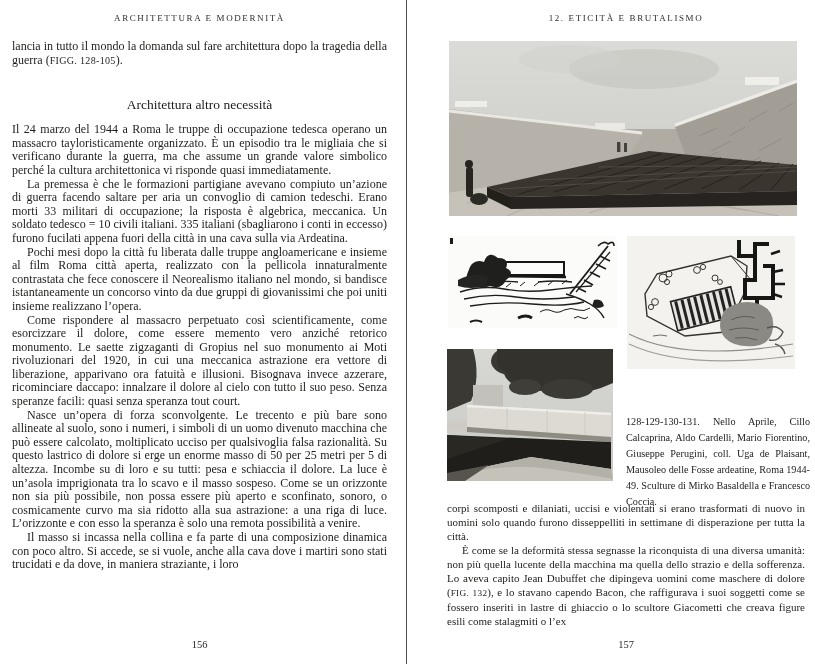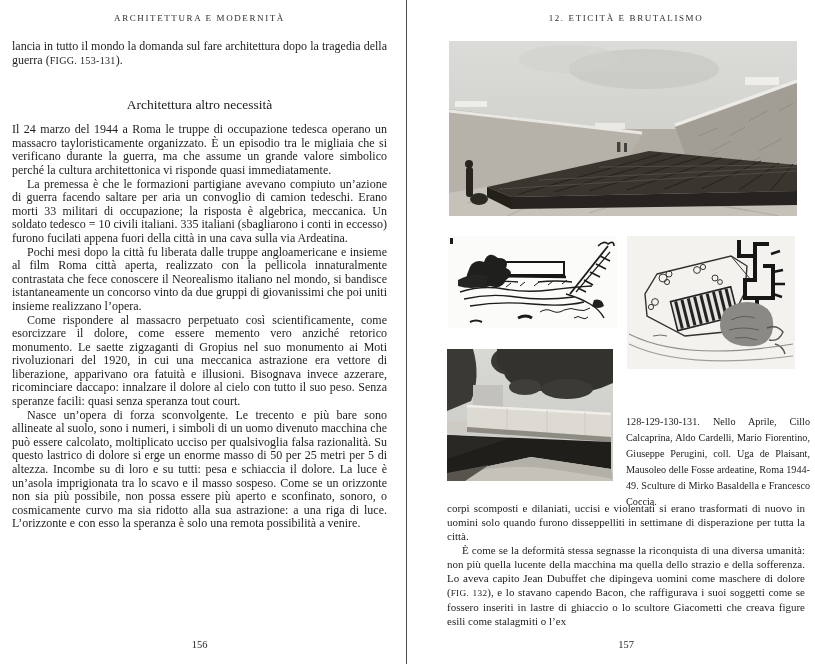--- a/index.html
+++ b/index.html
@@ -90,29 +90,30 @@
 </style>
 </head>
 <body>
 
 <div id="spread">
 
   <div class="page" id="page-left">
     <div class="running-head">ARCHITETTURA E MODERNITÀ</div>
 
     <div class="text-col" id="left-text">
-      <p><span>lancia in tutto il mondo la domanda sul fare architettura dopo la tragedia della guerra (</span><span class="sc-ref">FIGG. 153-131</span><span>).</span></p>
+      <p><span>lancia in tutto il mondo la domanda sul fare architettura dopo la tragedia della guerra (</span><span class="sc-ref">FIGG. 128-105</span><span>).</span></p>
 
       <h2 class="section-heading">Architettura altro necessità</h2>
 
       <p>Il 24 marzo del 1944 a Roma le truppe di occupazione tedesca operano un massacro tayloristicamente organizzato. È un episodio tra le migliaia che si verificano durante la guerra, ma che assume un grande valore simbolico perché la cultura architettonica vi risponde quasi immediatamente.</p>
       <p class="indent">La premessa è che le formazioni partigiane avevano compiuto un’azione di guerra facendo saltare per aria un convoglio di camion tedeschi. Erano morti 33 militari di occupazione; la risposta è algebrica, meccanica. Un soldato tedesco = 10 civili italiani. 335 italiani (sbagliarono i conti in eccesso) furono fucilati appena fuori della città in una cava sulla via Ardeatina.</p>
       <p class="indent"><span>Pochi mesi dopo la città fu liberata dalle truppe angloamericane e insieme al film </span><span class="ital">Roma città aperta</span><span>, realizzato con la pellicola innaturalmente contrastata che fece conoscere il Neorealismo italiano nel mondo, si bandisce istantaneamente un concorso vinto da due gruppi di giovanissimi che poi uniti insieme realizzano l’opera.</span></p>
       <p class="indent"><span>Come rispondere al massacro perpetuato così scientificamente, come esorcizzare il dolore, come essere memento vero anziché retorico monumento. Le saette zigzaganti di Gropius nel suo monumento ai Moti rivoluzionari del 1920, in cui una meccanica astrazione era vettore di liberazione, apparivano ora fatuità e illusioni. Bisognava invece azzerare, ricominciare daccapo: innalzare il dolore al cielo con tutto il suo peso. Senza speranze facili: quasi senza speranza </span><span class="ital">tout court</span><span>.</span></p>
       <p class="indent">Nasce un’opera di forza sconvolgente. Le trecento e più bare sono allineate al suolo, sono i numeri, i simboli di un uomo divenuto macchina che può essere calcolato, moltiplicato ucciso per qualsivoglia falsa razionalità. Su questo lastrico di dolore si erge un enorme masso di 50 per 25 metri per 5 di altezza. Incombe su di loro e su tutti: pesa e schiaccia il dolore. La luce è un’asola imprigionata tra lo scavo e il masso sospeso. Come se un orizzonte non sia più possibile, non possa essere più aperto e sconfinato, sonoro, o cosmicamente curvo ma sia ridotto alla sua astrazione: a una riga di luce. L’orizzonte e con esso la speranza è solo una remota possibilità a venire.</p>
+      <p class="indent">Il masso si incassa nella collina e fa parte di una composizione dinamica con poco altro. Si accede, se si vuole, anche alla cava dove i martiri sono stati trucidati e da dove, in maniera straziante, i loro</p>
     </div>
 
     <div class="page-number">156</div>
   </div>
 
   <div class="gutter"></div>
 
   <div class="page" id="page-right">
     <div class="running-head">12. ETICITÀ E BRUTALISMO</div>
 

